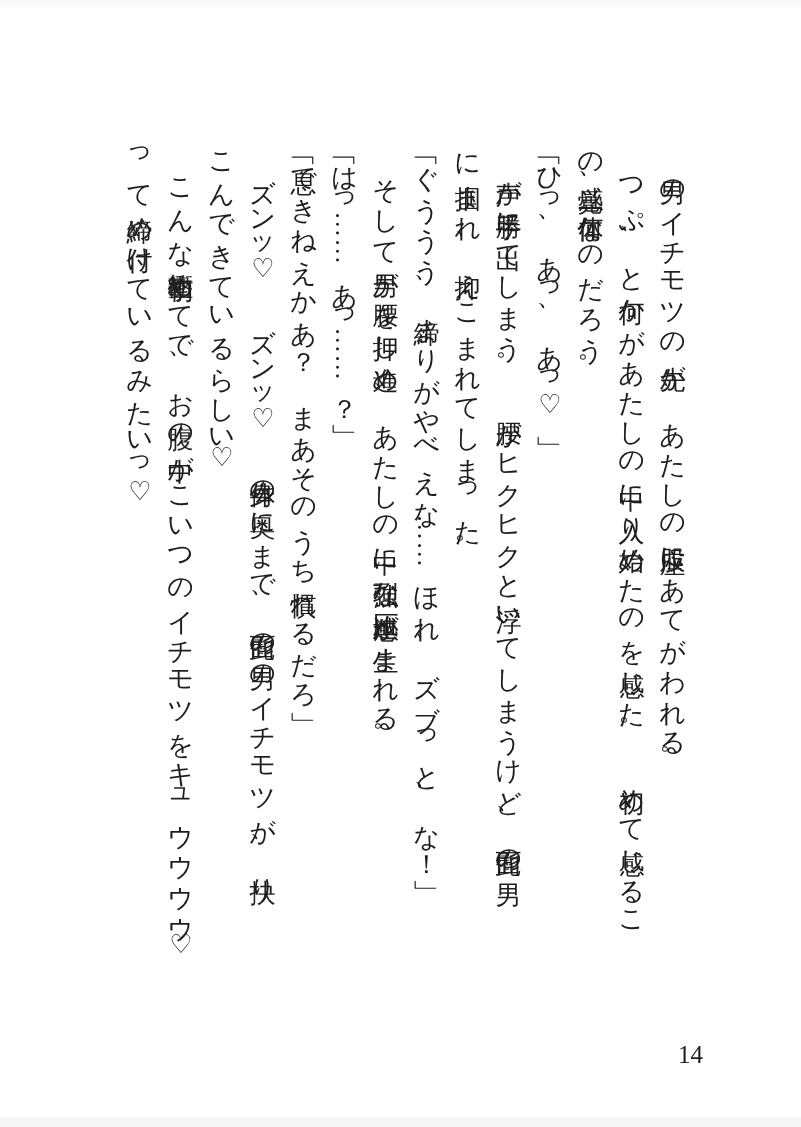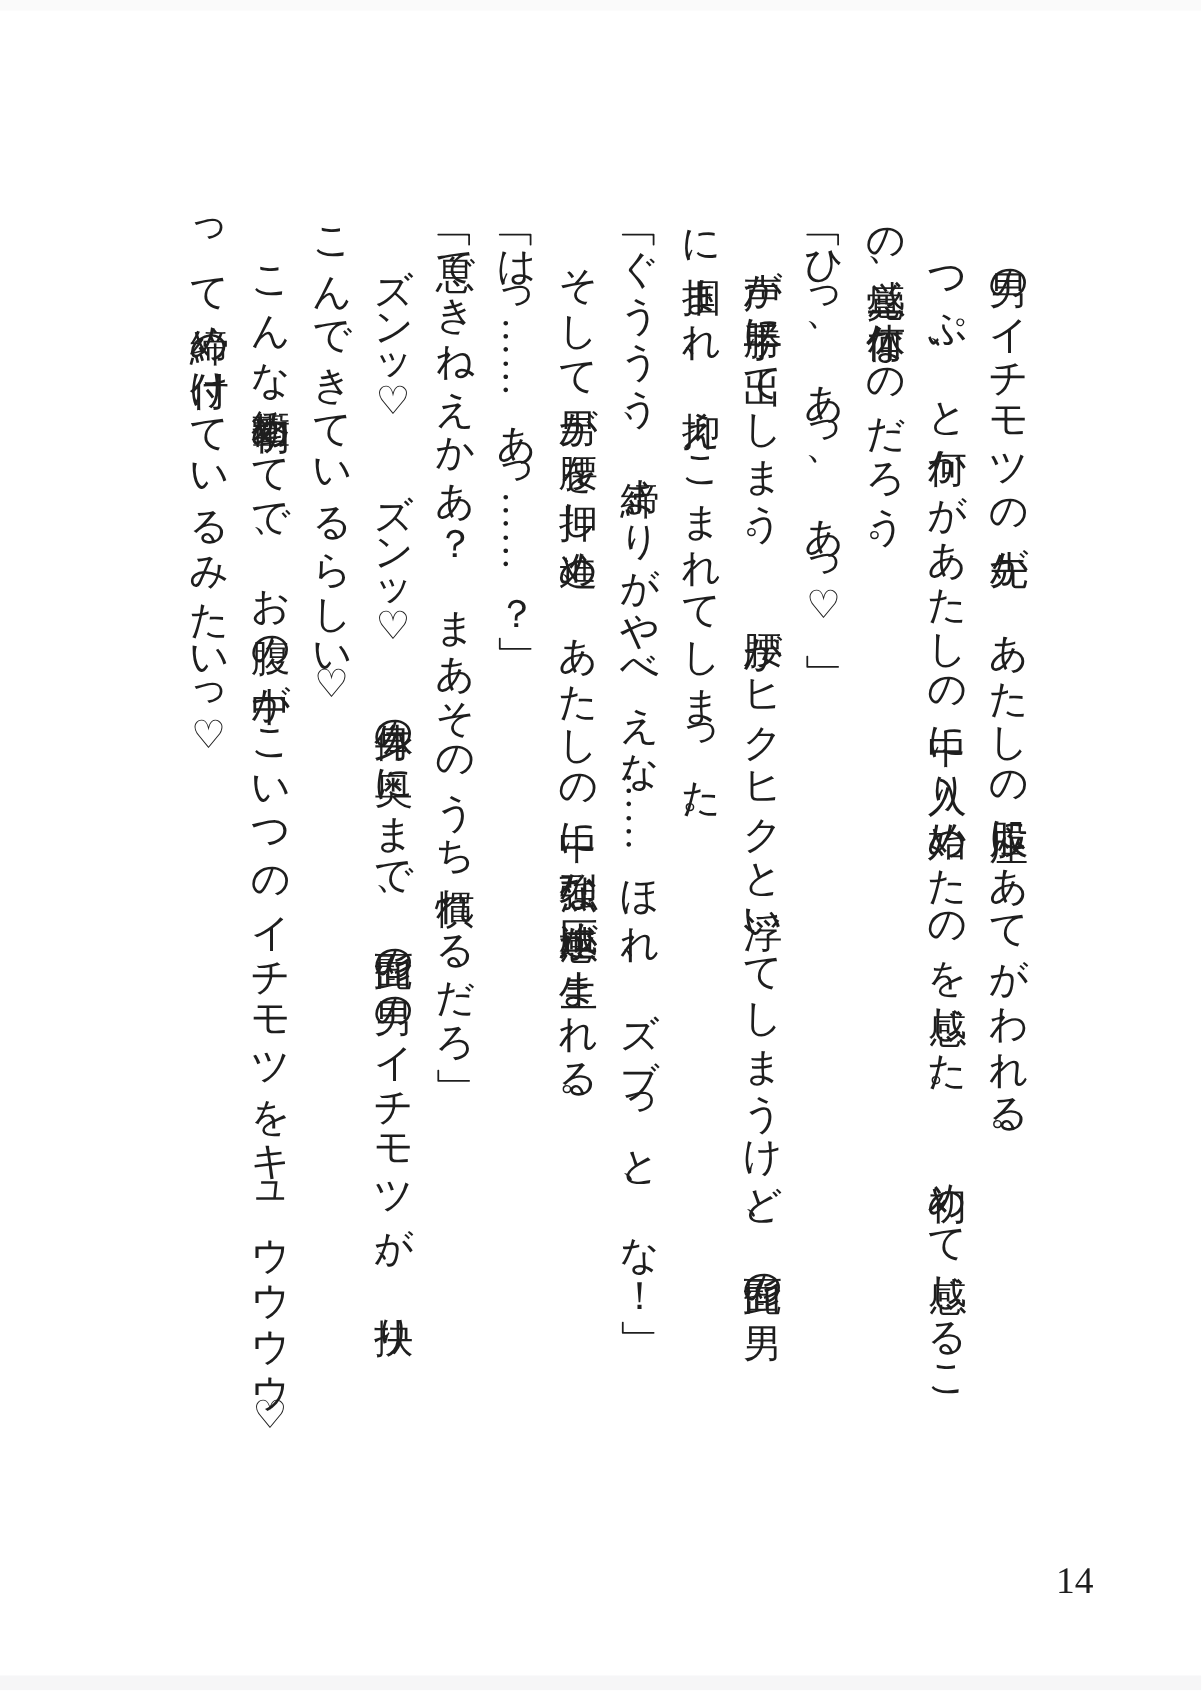--- a/index.html
+++ b/index.html
@@ -40,21 +40,21 @@
     color: #1e1e1e;
   }
   .vline {
     margin: 0;
     white-space: pre;
   }
   .vline.first.narration { text-indent: 1em; }
   .vline.first.dialogue  { text-indent: 0.5em; }
   .page-number {
     position: absolute;
-    left: 704px;
+    left: 678px;
     top: 1041px;
     font-size: 25px;
     color: #1e1e1e;
     font-family: "Liberation Serif", "DejaVu Serif", serif;
   }
 </style>
 </head>
 <body>
 
 <div class="page">

